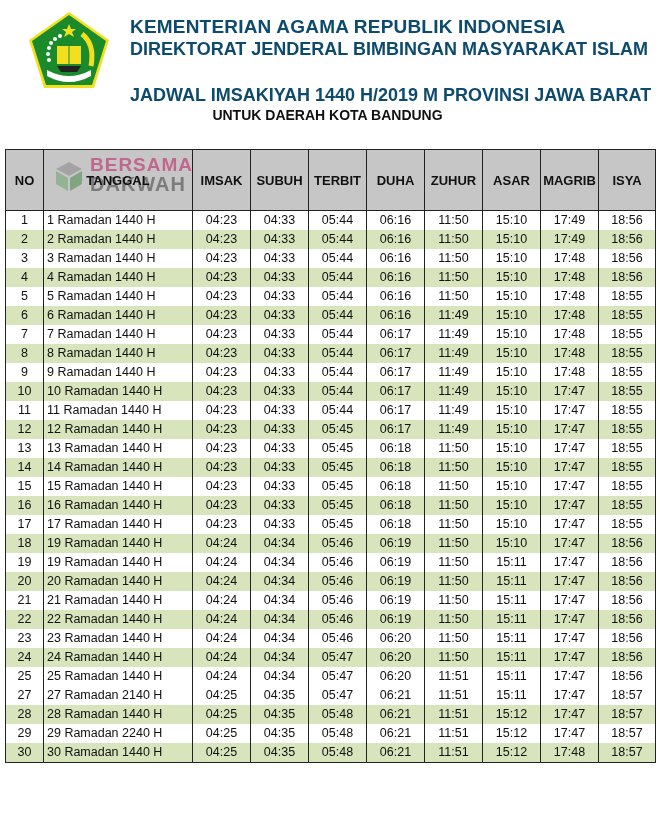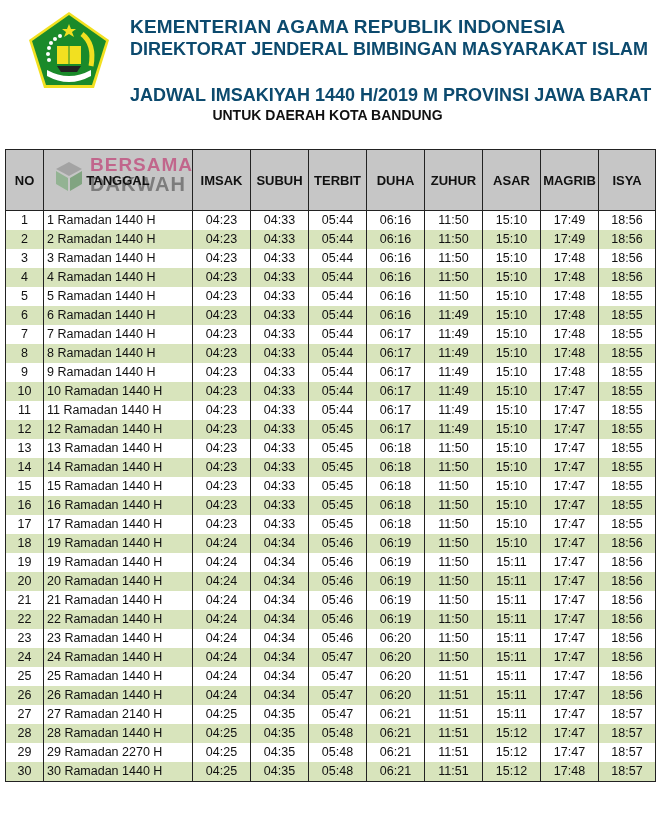--- a/index.html
+++ b/index.html
@@ -390,32 +390,20 @@
         <td class="tgl">25 Ramadan 1440 H</td>
         <td>04:24</td>
         <td>04:34</td>
         <td>05:47</td>
         <td>06:20</td>
         <td>11:51</td>
         <td>15:11</td>
         <td>17:47</td>
         <td>18:56</td>
       </tr>
-      <tr class="alt">
-        <td>26</td>
-        <td class="tgl">26 Ramadan 1440 H</td>
-        <td>04:24</td>
-        <td>04:34</td>
-        <td>05:47</td>
-        <td>06:20</td>
-        <td>11:51</td>
-        <td>15:11</td>
-        <td>17:47</td>
-        <td>18:56</td>
-      </tr>
       <tr>
         <td>27</td>
         <td class="tgl">27 Ramadan 2140 H</td>
         <td>04:25</td>
         <td>04:35</td>
         <td>05:47</td>
         <td>06:21</td>
         <td>11:51</td>
         <td>15:11</td>
         <td>17:47</td>
@@ -428,21 +416,21 @@
         <td>04:35</td>
         <td>05:48</td>
         <td>06:21</td>
         <td>11:51</td>
         <td>15:12</td>
         <td>17:47</td>
         <td>18:57</td>
       </tr>
       <tr>
         <td>29</td>
-        <td class="tgl">29 Ramadan 2270 H</td>
+        <td class="tgl">29 Ramadan 2240 H</td>
         <td>04:25</td>
         <td>04:35</td>
         <td>05:48</td>
         <td>06:21</td>
         <td>11:51</td>
         <td>15:12</td>
         <td>17:47</td>
         <td>18:57</td>
       </tr>
       <tr class="alt">

